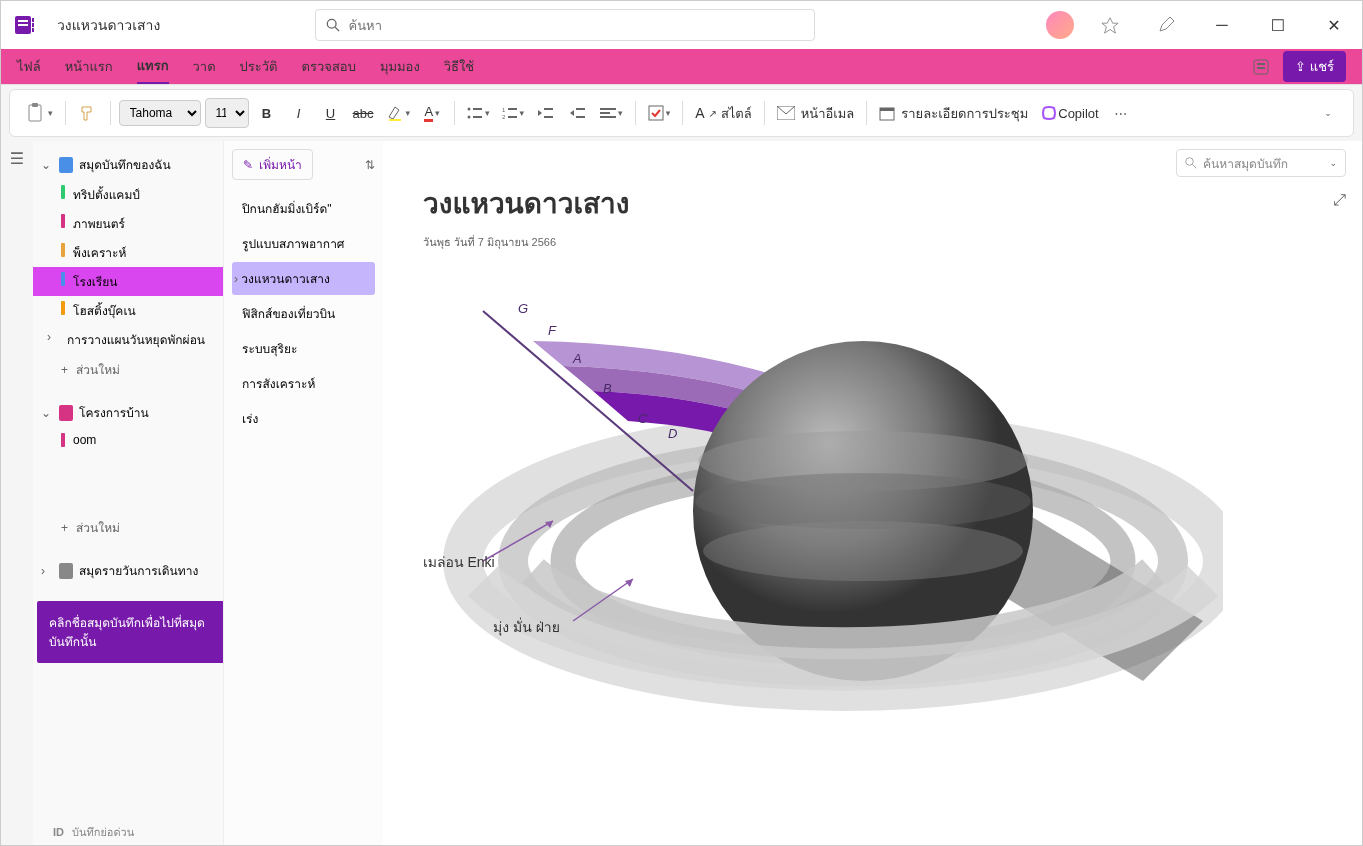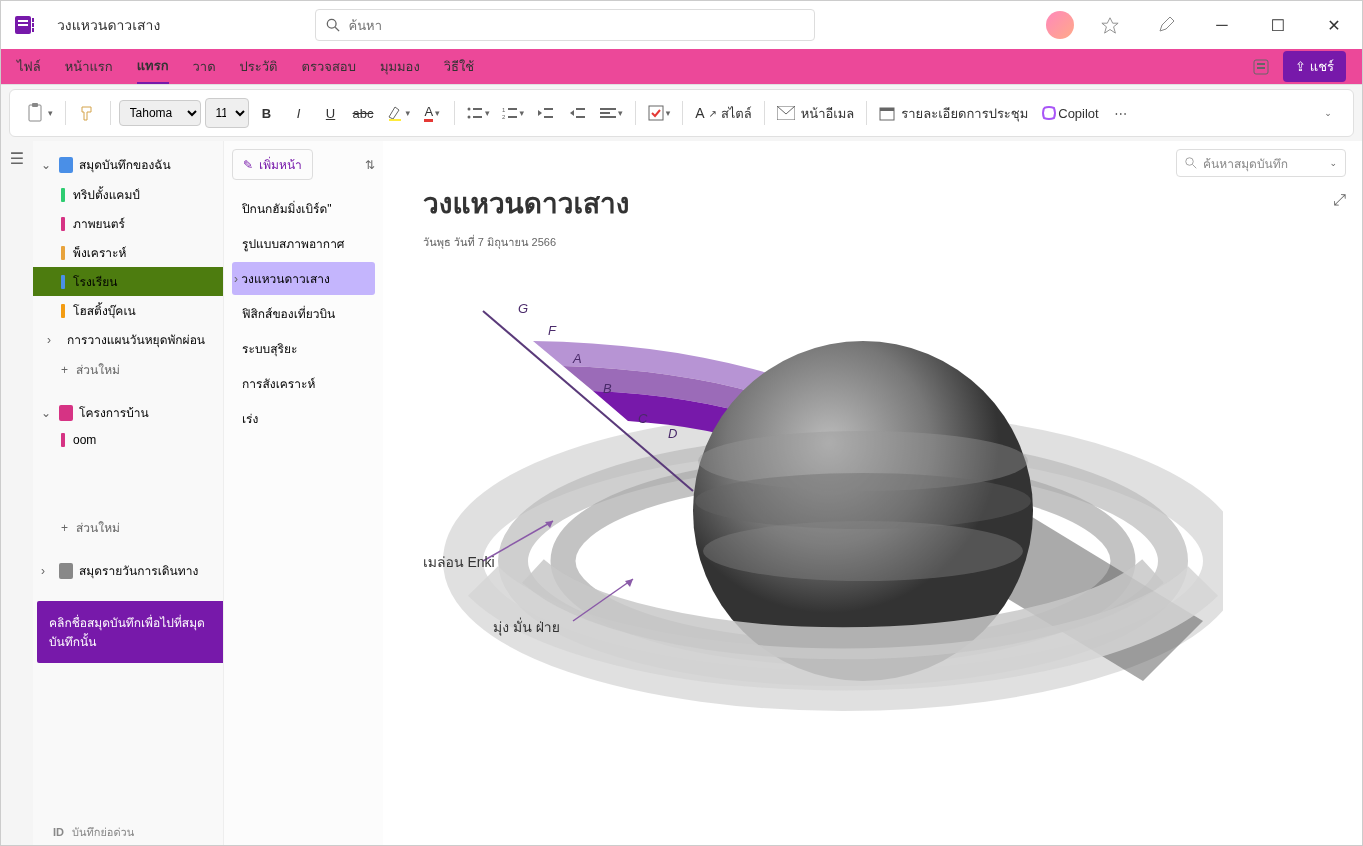--- a/index.html
+++ b/index.html
@@ -22,22 +22,22 @@
 .rbtn{display:flex;align-items:center;justify-content:center;min-width:28px;height:32px;padding:0 4px;cursor:pointer;border-radius:4px;color:#333}
 .sep{width:1px;height:24px;background:#ddd;margin:0 4px}
 .font-sel{border:1px solid #ccc;border-radius:4px;height:26px;padding:0 6px;font-size:12px;width:82px}
 .size-sel{border:1px solid #ccc;border-radius:4px;height:30px;padding:0 6px;font-size:12px;width:44px}
 .main{display:flex;height:calc(100% - 136px)}
 .hamburger{width:32px;padding:8px;text-align:center;color:#666;cursor:pointer}
 .sidebar{width:190px;background:#f9f9f9;padding:8px 0;overflow-y:auto;font-size:12px;position:relative}
 .nb{display:flex;align-items:center;padding:6px 8px;cursor:pointer;gap:6px}
 .nb-icon{width:14px;height:16px;border-radius:2px}
 .chev{width:12px;color:#666}
-.section{display:flex;align-items:center;padding:5px 8px 5px 28px;cursor:pointer;gap:8px}
-.section.sel{background:#4d7c0f}
+.section{display:flex;padding:5px 8px 5px 28px;cursor:pointer;gap:8px}
+.section.sel{background:#d946ef}
 .sec-bar{width:4px;height:14px;border-radius:1px}
 .add-sec{color:#666;display:flex;align-items:center;padding:6px 8px 6px 28px;gap:8px}
 .tooltip{position:absolute;left:4px;top:460px;background:#7719aa;color:#fff;padding:12px;font-size:12px;text-align:left;width:190px;border-radius:2px;z-index:10}
 .tooltip::before{content:'';position:absolute;top:-8px;left:30px;border:8px solid transparent;border-bottom-color:#7719aa}
 .pages{width:160px;background:#fcfcfc;border-left:1px solid #eee;padding:8px;font-size:12px}
 .add-page{display:flex;align-items:center;gap:6px;border:1px solid #ddd;border-radius:4px;padding:5px 10px;color:#7719aa;font-size:12px;width:fit-content}
 .page-item{padding:7px 10px;cursor:pointer;border-radius:3px;margin-top:2px}
 .page-item.sel{background:#c4b5fd}
 .content{flex:1;background:#fff;position:relative;overflow:hidden}
 .search-nb{position:absolute;right:16px;top:8px;display:flex;align-items:center;border:1px solid #ddd;border-radius:4px;height:28px;padding:0 8px;width:170px;font-size:12px;color:#888;gap:6px}

